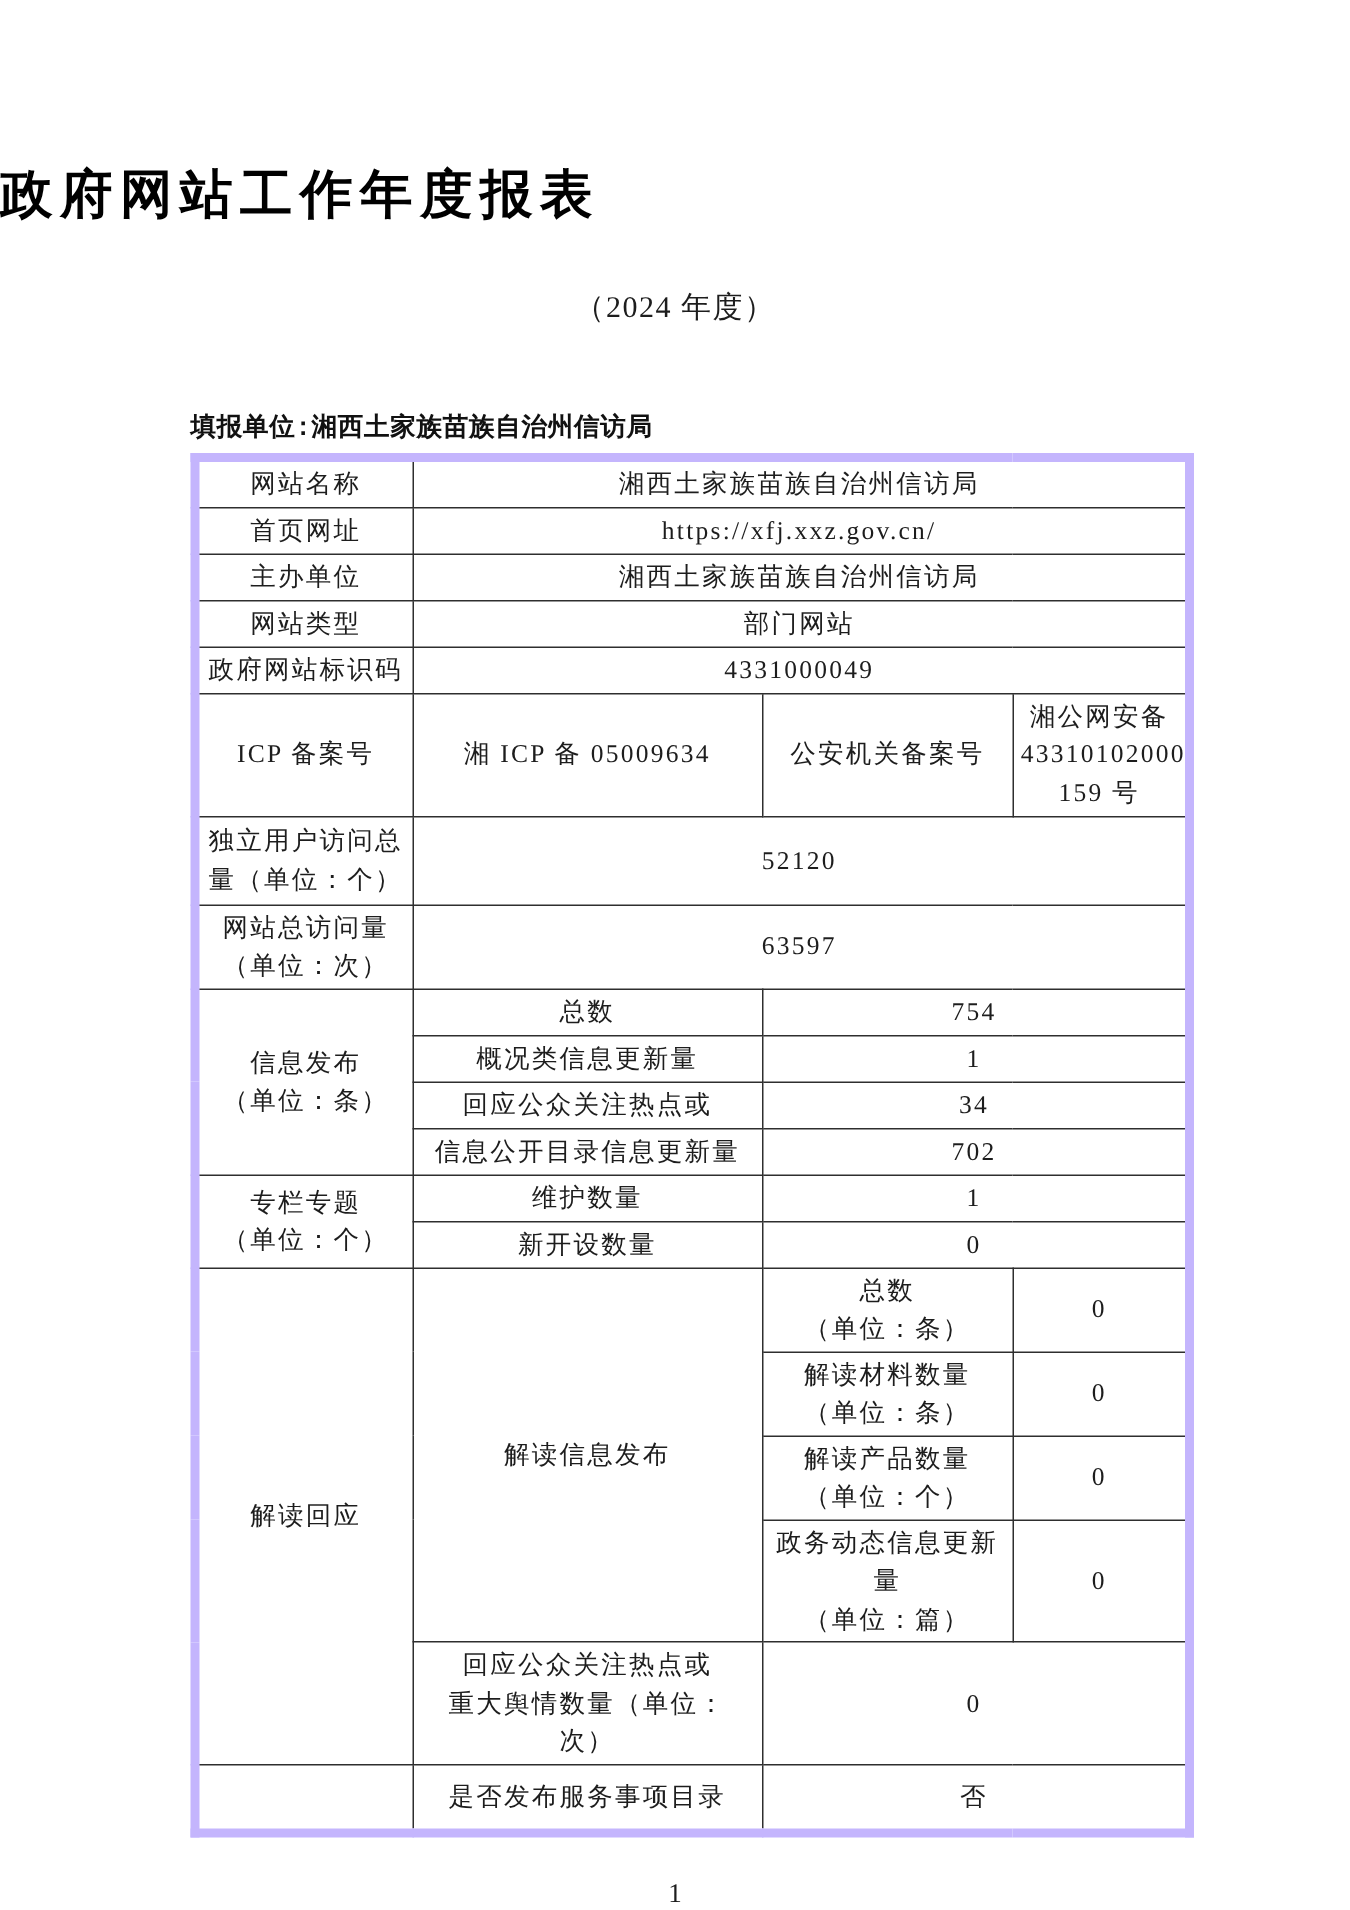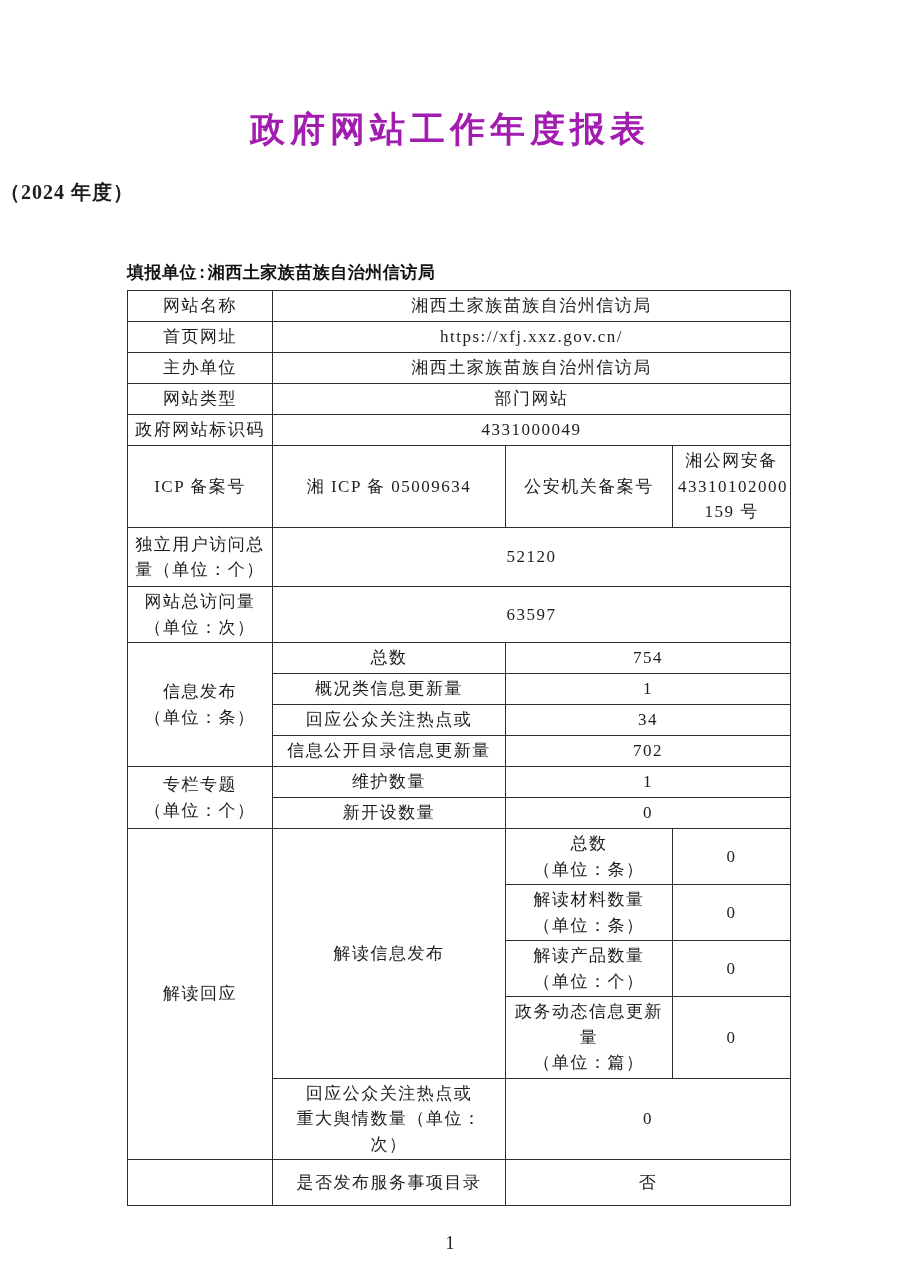--- a/index.html
+++ b/index.html
@@ -10,47 +10,46 @@
   body {
     width: 900px;
     height: 1273px;
     box-sizing: border-box;
     font-family: "Liberation Serif", "DejaVu Serif", serif;
     color: #1d1d1d;
     overflow: hidden;
   }
   .doc-title {
     padding-top: 106px;
-    text-align: center;
     font-size: 35px;
     font-weight: bold;
     letter-spacing: 5px;
-    color: #a21caf;
+    color: #000000;
   }
   .doc-subtitle {
-    margin-top: 26px;
+    margin-top: 38px;
+    text-align: center;
     font-size: 20px;
     letter-spacing: 1px;
     color: #1d1d1d;
-    font-weight: bold;
   }
   .filing-unit {
     margin: 55px 0 6px 127px;
     font-family: Liberation Mono, monospace;
     font-size: 17px;
     font-weight: bold;
     letter-spacing: 0.5px;
     color: #111111;
   }
   table.report-table {
     margin-left: 127px;
     width: 663px;
     border-collapse: collapse;
     table-layout: fixed;
-    border: 1px solid #c4b5fd;
+    border: 6px solid #c4b5fd;
   }
   table.report-table td {
     border: 1px solid #2e2e2e;
     text-align: center;
     vertical-align: middle;
     font-size: 17px;
     line-height: 1.5;
     letter-spacing: 1.5px;
     padding: 2px 5px;
     white-space: pre-line;

